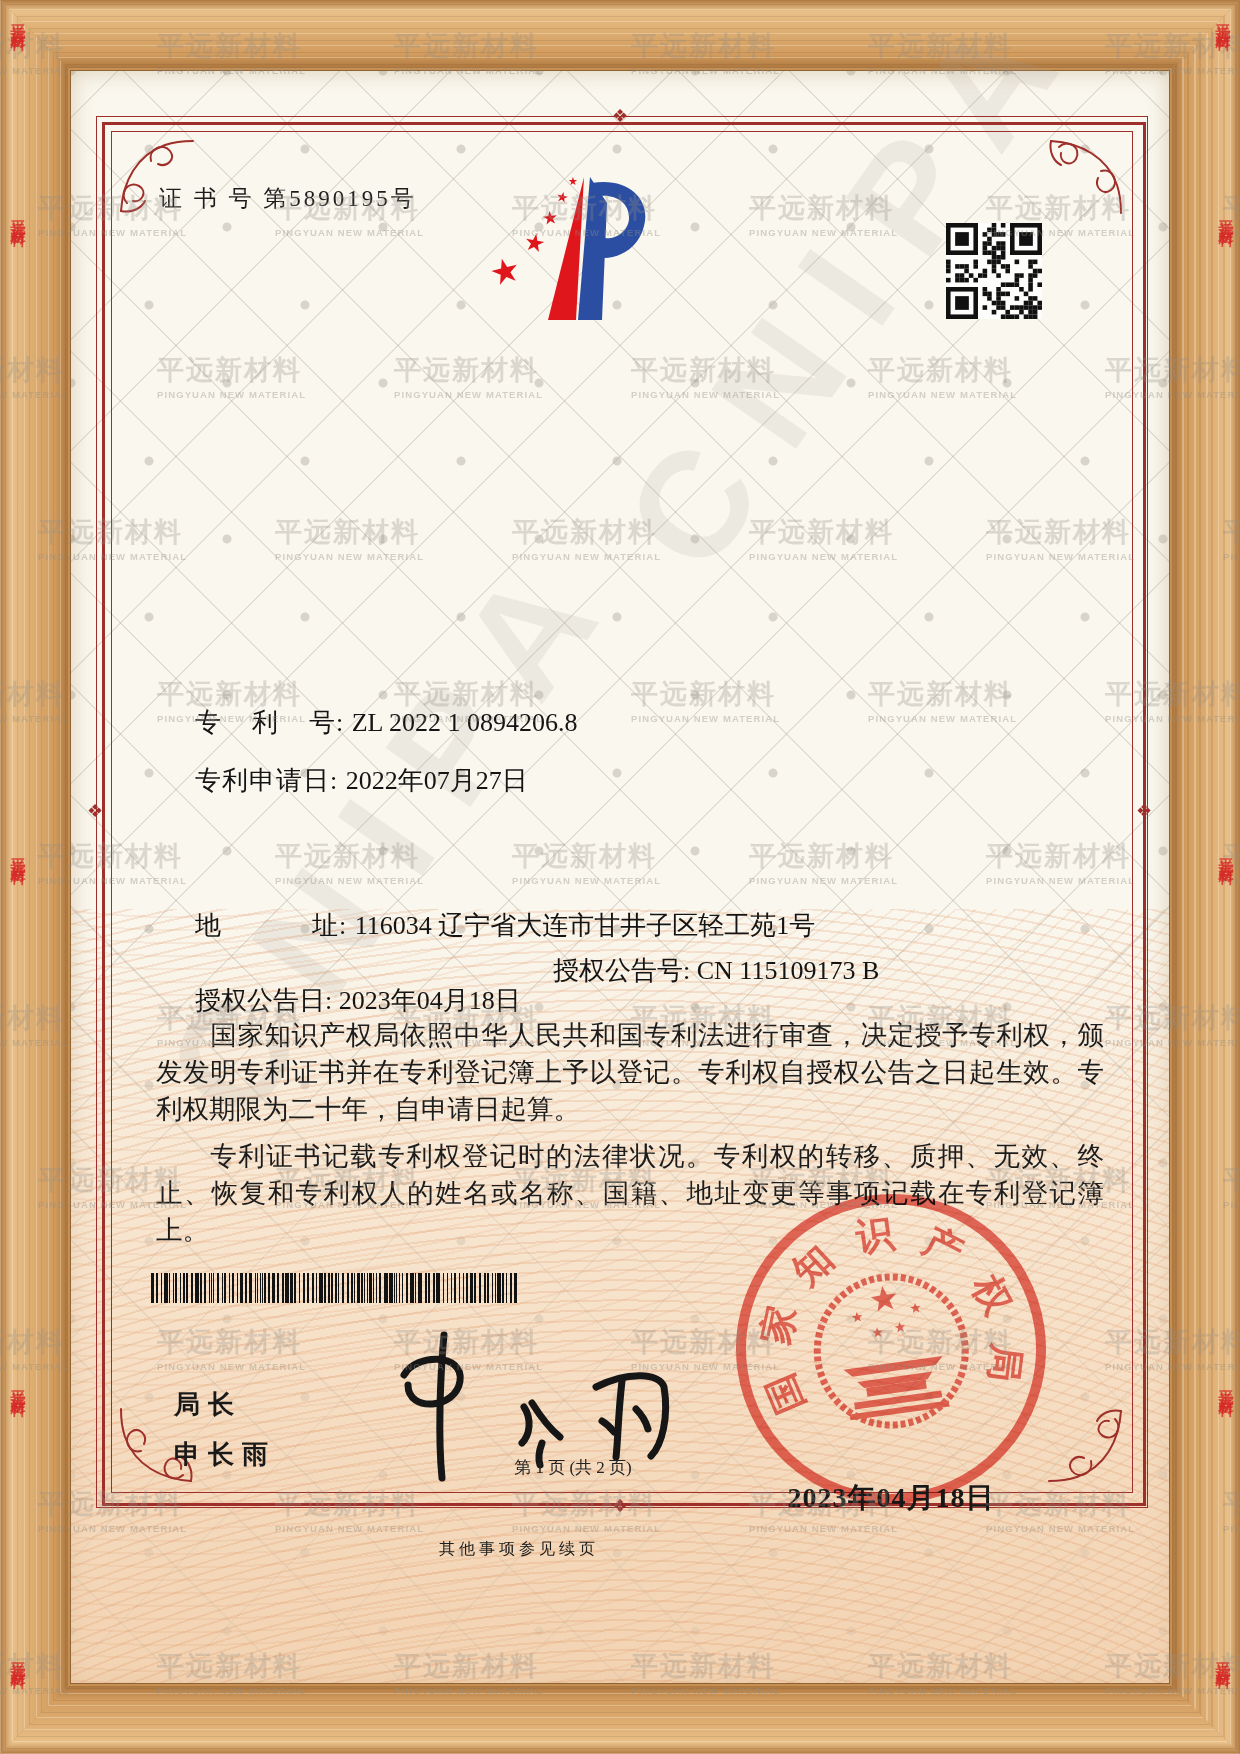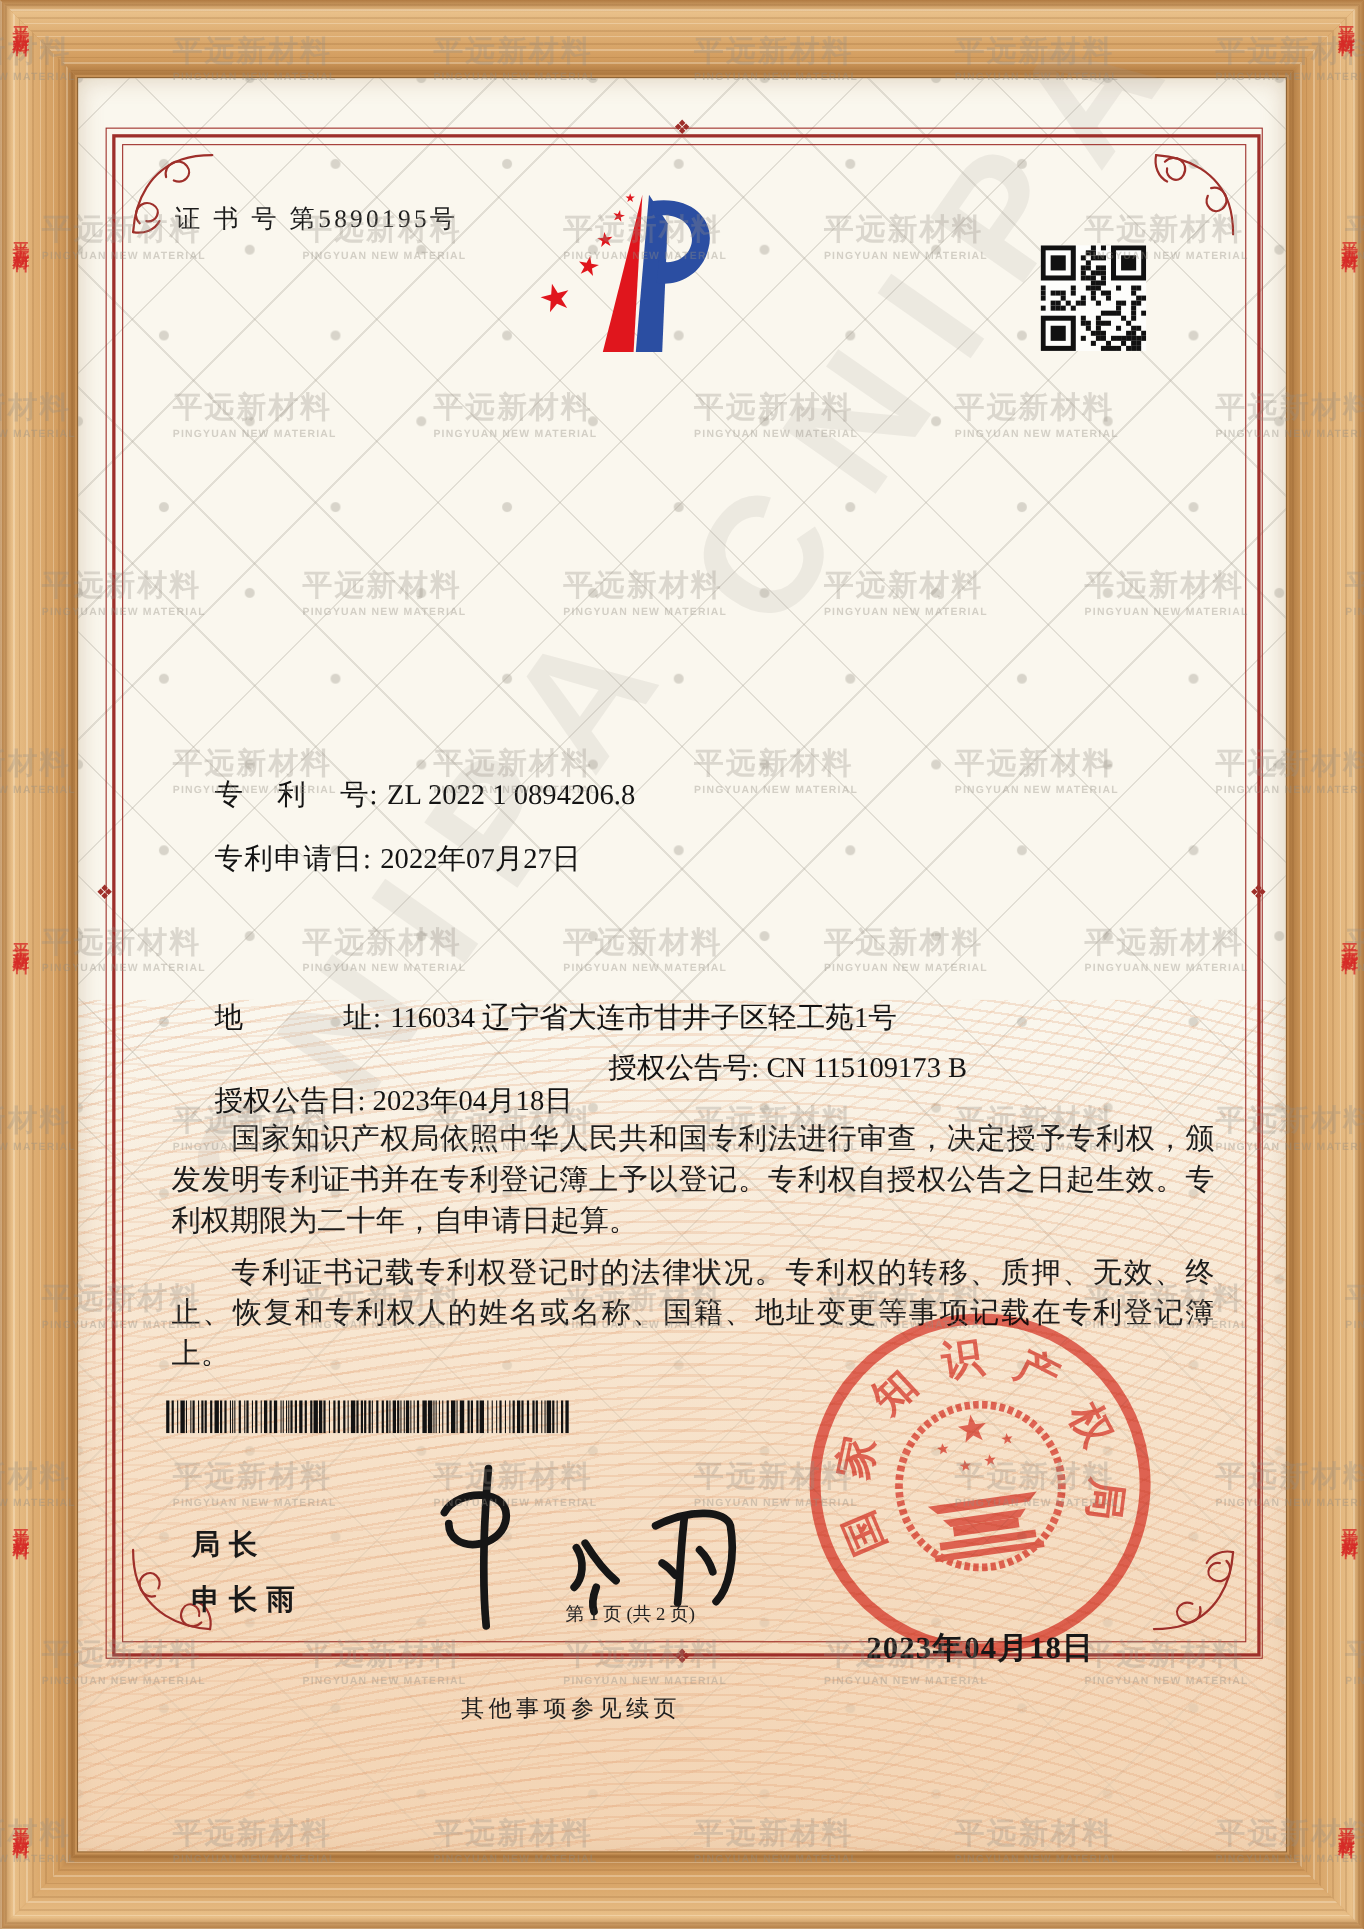--- a/index.html
+++ b/index.html
@@ -99,21 +99,21 @@
   .signature{position:absolute;left:275px;top:1252px;width:330px;height:165px;}
   .seal{position:absolute;left:650px;top:1108px;width:340px;height:340px;transform:rotate(-8deg);
         mix-blend-mode:multiply;opacity:.92;}
   .seal-char{font-size:38px;font-weight:700;fill:#e2544a;text-anchor:middle;
              font-family:"Liberation Serif",serif;}
   .seal-date{position:absolute;left:650px;top:1408px;width:340px;text-align:center;
              font-size:28px;font-weight:700;color:#171717;letter-spacing:1px;}
   .page-footer{position:absolute;left:152px;top:1385px;width:700px;text-align:center;
                font-size:17px;color:#222;}
   .cont-note{position:absolute;left:98px;top:1468px;width:700px;text-align:center;
-             font-size:21px;letter-spacing:4px;color:#1d1d1d;}
+             font-size:16px;letter-spacing:4px;color:#1d1d1d;}
 
   
   .wm-layer{position:absolute;inset:0;z-index:6;pointer-events:none;}
   .wm-tile{position:absolute;width:225px;}
   .wm-cn{font-family:"Liberation Sans",sans-serif;font-weight:700;font-size:27px;
          letter-spacing:2px;color:rgba(148,143,132,.30);}
   .wm-en{font-family:"Liberation Sans",sans-serif;font-weight:700;font-size:9.5px;
          letter-spacing:1.1px;color:rgba(148,143,132,.38);margin-top:1px;}
   .red-mark{position:absolute;z-index:7;writing-mode:vertical-rl;
             font-family:"Liberation Sans",sans-serif;font-weight:700;font-size:15px;

